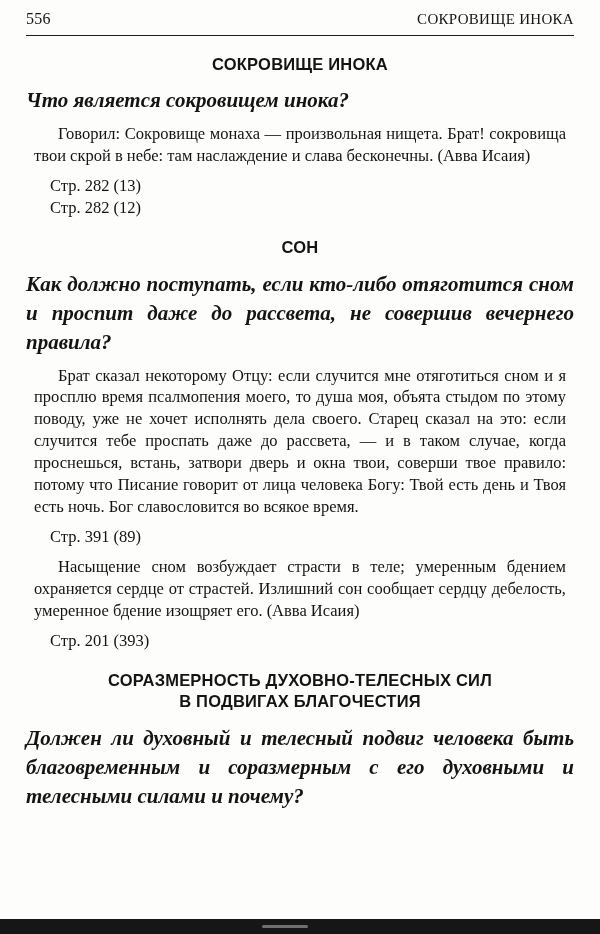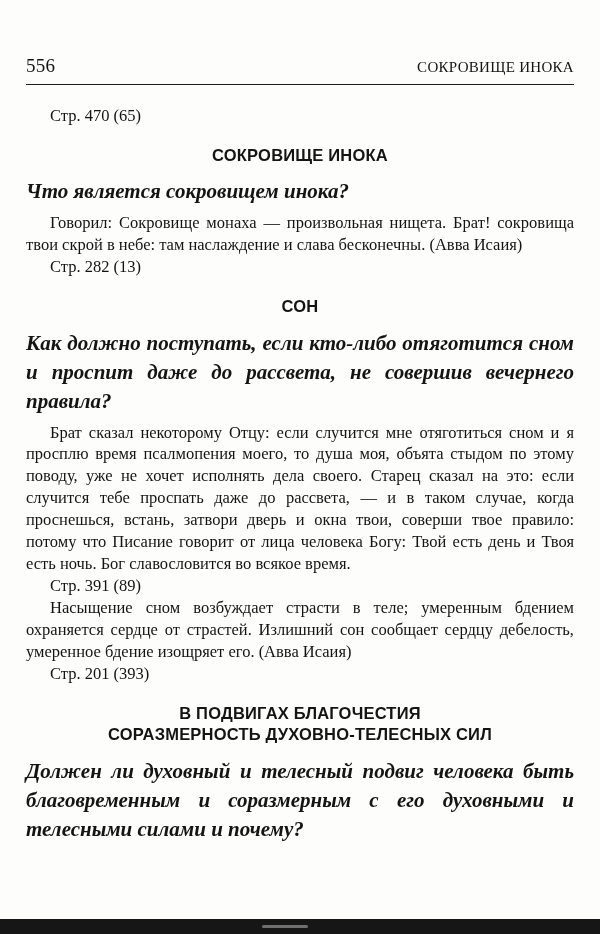--- a/index.html
+++ b/index.html
@@ -21,35 +21,35 @@
   }
   .pg-header {
     display: flex;
     justify-content: space-between;
     align-items: baseline;
     font-size: 15px;
     letter-spacing: 0.3px;
     padding-bottom: 7px;
     border-bottom: 1.6px solid #1c1c1c;
   }
-  .pg-header .page-num { font-size: 19px; margin-top: 45px; }
+  .pg-header .page-num { font-size: 16px; }
   .pg-header .running-title { font-size: 15px; }
   .ref {
     font-size: 16.5px;
     line-height: 1.33;
     text-indent: 24px;
     margin: 0;
   }
   .ref-first { margin-top: 20px; }
   p.body {
     font-size: 16.5px;
     line-height: 1.33;
     text-indent: 24px;
     text-align: justify;
-    margin: 0;
+    margin: 8px;
   }
   .question {
     font-size: 21px;
     font-weight: bold;
     font-style: italic;
     line-height: 1.38;
     text-align: justify;
     margin: 9px 0 6px 0;
   }
   h2.section-title {
@@ -83,39 +83,39 @@
 </head>
 <body>
 
 <div class="page">
 
   <div class="pg-header">
     <span class="page-num">556</span>
     <span class="running-title">СОКРОВИЩЕ ИНОКА</span>
   </div>
 
-  <p class="ref ref-first">Стр. 470 (65)</p>
 
   <h2 class="section-title">СОКРОВИЩЕ ИНОКА</h2>
 
   <p class="question">Что является сокровищем инока?</p>
   <p class="body">Говорил: Сокровище монаха — произвольная нищета. Брат! сокровища твои скрой в небе: там наслаждение и слава бесконечны. (Авва Исаия)</p>
   <p class="ref">Стр. 282 (13)</p>
+  <p class="ref">Стр. 282 (12)</p>
 
   <h2 class="section-title">СОН</h2>
 
   <p class="question">Как должно поступать, если кто-либо отяготится сном и проспит даже до рассвета, не совершив вечернего правила?</p>
   <p class="body">Брат сказал некоторому Отцу: если случится мне отяготиться сном и я просплю время псалмопения моего, то душа моя, объята стыдом по этому поводу, уже не хочет исполнять дела своего. Старец сказал на это: если случится тебе проспать даже до рассвета, — и в таком случае, когда проснешься, встань, затвори дверь и окна твои, соверши твое правило: потому что Писание говорит от лица человека Богу: Твой есть день и Твоя есть ночь. Бог славословится во всякое время.</p>
   <p class="ref">Стр. 391 (89)</p>
   <p class="body">Насыщение сном возбуждает страсти в теле; умеренным бдением охраняется сердце от страстей. Излишний сон сообщает сердцу дебелость, умеренное бдение изощряет его. (Авва Исаия)</p>
   <p class="ref">Стр. 201 (393)</p>
 
   <h2 class="section-title">
+    <span class="title-line">СОРАЗМЕРНОСТЬ ДУХОВНО-ТЕЛЕСНЫХ СИЛ</span>
     <span class="title-line">В ПОДВИГАХ БЛАГОЧЕСТИЯ</span>
-    <span class="title-line">СОРАЗМЕРНОСТЬ ДУХОВНО-ТЕЛЕСНЫХ СИЛ</span>
   </h2>
 
   <p class="question">Должен ли духовный и телесный подвиг человека быть благовременным и соразмерным с его духовными и телесными силами и почему?</p>
 
 </div>
 
 <div class="bottom-bar">
   <div class="slider-mark"></div>
 </div>
 

